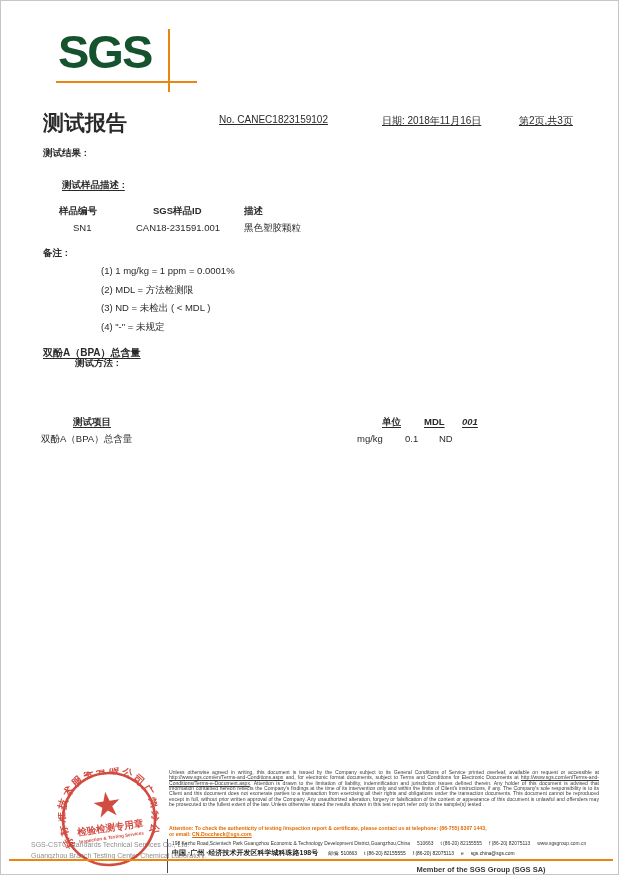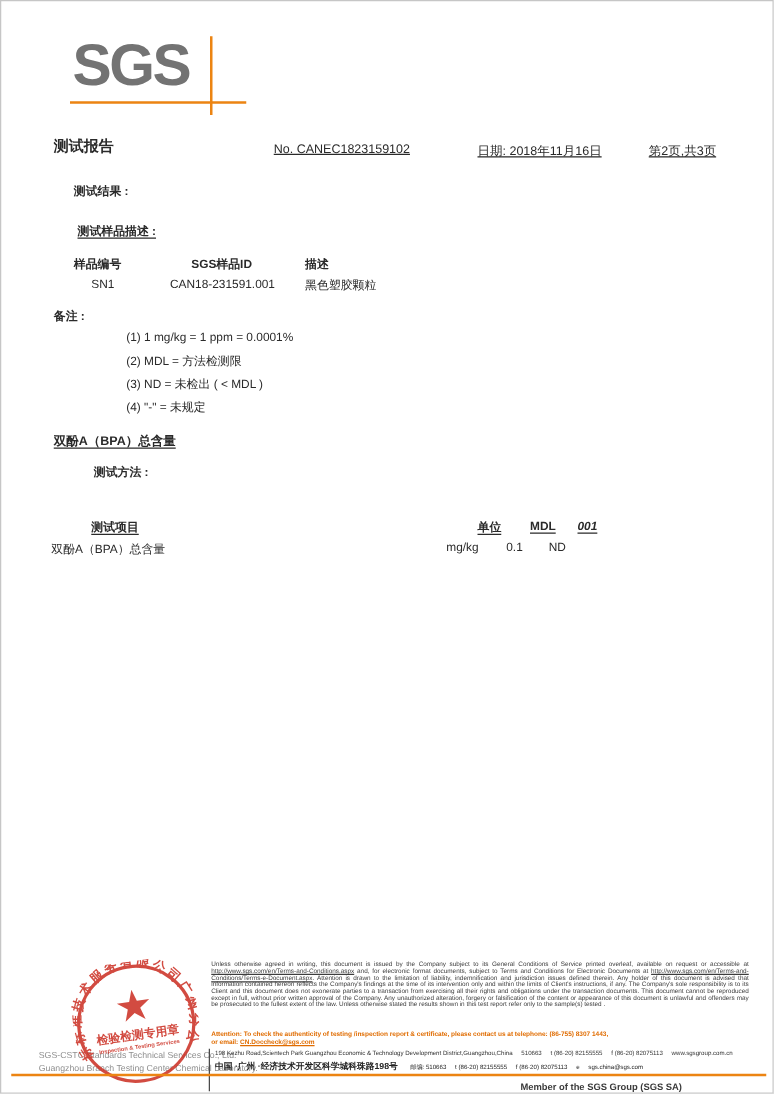--- a/index.html
+++ b/index.html
@@ -1,25 +1,25 @@
 <!DOCTYPE html>
 <html><head>
 <meta charset="utf-8">
 <style>
   html,body{margin:0;padding:0;background:#d7d7d7;}
   .page{position:relative;width:619px;height:875px;background:#ffffff;
     border:1px solid #c6c6c6;box-sizing:border-box;overflow:hidden;
     font-family:"Liberation Sans","DejaVu Sans",sans-serif;color:#222;}
   .abs{position:absolute;}
   
-  .logo-text{font-size:47px;font-weight:bold;color:#737373;letter-spacing:-2px;line-height:1;}
+  .logo-text{font-size:47px;font-weight:bold;color:#14532d;letter-spacing:-2px;line-height:1;}
   .o-hline{background:#ec8412;height:2px;}
   .o-vline{background:#ec8412;width:2px;}
   
-  .doc-title{font-size:12px;font-weight:bold;color:#2a2a2a;}
+  .doc-title{font-size:21px;font-weight:bold;color:#2a2a2a;}
   .meta{font-size:10px;color:#2a2a2a;text-decoration:underline;}
   .lbl{font-size:9.5px;font-weight:bold;color:#2a2a2a;}
   .ul{text-decoration:underline;text-underline-offset:2px;margin-left:19px;}
   .body-txt{font-size:9.5px;color:#2a2a2a;}
   .notes div{line-height:18.5px;}
   .sec-title{font-size:10px;font-weight:bold;text-decoration:underline;text-underline-offset:2px;color:#2a2a2a;}
   .method{width:480px;font-size:9.5px;line-height:19.5px;color:#2a2a2a;}
   .th{font-size:9.5px;font-weight:bold;color:#2a2a2a;text-decoration:underline;text-underline-offset:2px;margin-left:24px;}
   .it{font-style:italic;}
   
@@ -44,40 +44,40 @@
 
   <div class="abs logo-text" style="left:57px;top:27px;">SGS</div>
   <div class="abs o-hline" style="left:55px;top:80px;width:141px;"></div>
   <div class="abs o-vline" style="left:167px;top:28px;height:63px;"></div>
 
   <div class="abs doc-title" style="left:42px;top:108px;">测试报告</div>
   <div class="abs meta" style="left:218px;top:113px;">No. CANEC1823159102</div>
   <div class="abs meta" style="left:381px;top:113px;">日期: 2018年11月16日</div>
   <div class="abs meta" style="left:518px;top:113px;">第2页,共3页</div>
 
-  <div class="abs lbl" style="left:58px;top:146px;">测试结果 :</div>
+  <div class="abs lbl" style="left:42px;top:146px;">测试结果 :</div>
   <div class="abs lbl ul" style="left:42px;top:178px;">测试样品描述 :</div>
 
   <div class="abs lbl" style="left:58px;top:204px;">样品编号</div>
   <div class="abs lbl" style="left:152px;top:204px;">SGS样品ID</div>
   <div class="abs lbl" style="left:243px;top:204px;">描述</div>
   <div class="abs body-txt" style="left:72px;top:221px;">SN1</div>
   <div class="abs body-txt" style="left:135px;top:221px;">CAN18-231591.001</div>
   <div class="abs body-txt" style="left:243px;top:221px;">黑色塑胶颗粒</div>
 
   <div class="abs lbl" style="left:42px;top:246px;">备注 :</div>
   <div class="abs body-txt notes" style="left:100px;top:261px;">
     <div>(1) 1 mg/kg = 1 ppm = 0.0001%</div>
     <div>(2) MDL = 方法检测限</div>
     <div>(3) ND = 未检出 ( &lt; MDL )</div>
     <div>(4) "-" = 未规定</div>
   </div>
 
   <div class="abs sec-title" style="left:42px;top:345px;">双酚A（BPA）总含量</div>
-  <div class="abs lbl" style="left:42px;top:371px;padding-left:32px;">测试方法 :</div>
+  <div class="abs lbl" style="left:42px;top:356px;padding-left:32px;">测试方法 :</div>
 
   <div class="abs th" style="left:48px;top:415px;">测试项目</div>
   <div class="abs th" style="left:357px;top:415px;">单位</div>
   <div class="abs th" style="left:399px;top:415px;">MDL</div>
   <div class="abs th it" style="left:437px;top:415px;">001</div>
   <div class="abs body-txt" style="left:40px;top:432px;">双酚A（BPA）总含量</div>
   <div class="abs body-txt" style="left:356px;top:432px;">mg/kg</div>
   <div class="abs body-txt" style="left:404px;top:432px;">0.1</div>
   <div class="abs body-txt" style="left:438px;top:432px;">ND</div>
 

